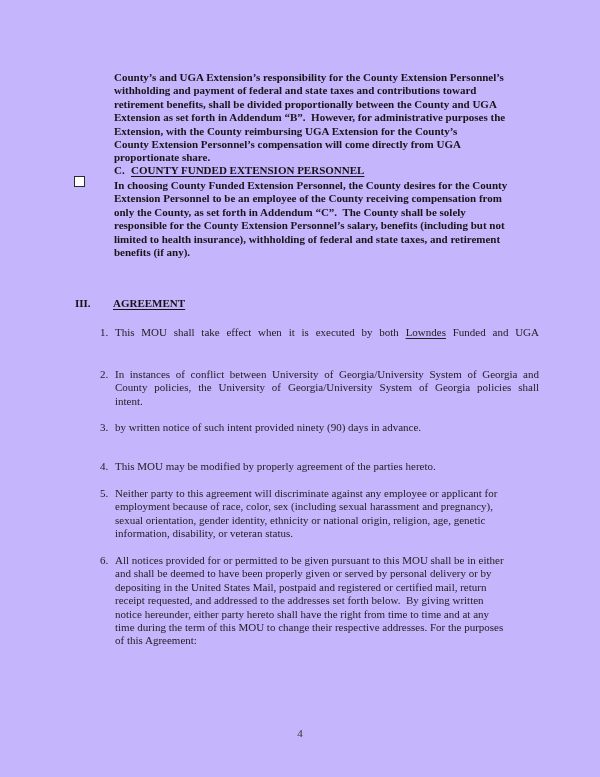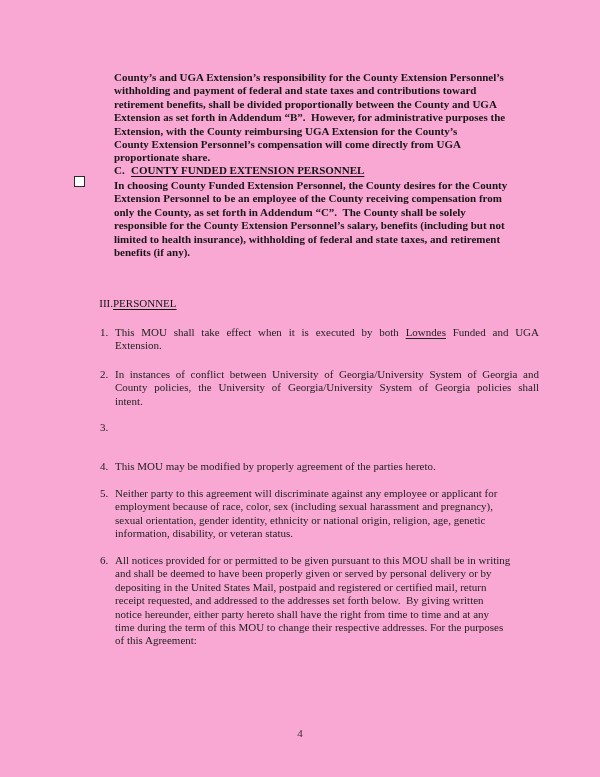--- a/index.html
+++ b/index.html
@@ -4,21 +4,21 @@
 <style>
   html, body {
     margin: 0;
     padding: 0;
     background: #ffffff;
   }
   .page {
     position: relative;
     width: 600px;
     height: 777px;
-    background: #f9a8d4;
+    background: #c4b5fd;
     font-family: "Liberation Serif", "DejaVu Serif", serif;
     font-size: 11px;
     line-height: 13.4px;
     color: #1f1f1f;
     overflow: hidden;
   }
   .abs { position: absolute; }
 
   
   .bold-para {
@@ -47,23 +47,22 @@
 
   .c-heading {
     font-weight: bold;
     color: #141414;
     white-space: nowrap;
   }
   .c-label { display: inline-block; width: 17px; }
 
   .agr-heading {
     display: flex;
-    font-weight: normal;
+    font-weight: bold;
     color: #141414;
-    text-align: right;
   }
   .agr-heading .numeral { width: 38px; flex: none; }
 
   .item {
     display: flex;
     left: 100px;
   }
   .item .num { width: 15px; flex: none; color: #222; }
   .item .body { width: 424px; color: #222; }
 
@@ -98,43 +97,43 @@
       <div class="ln">In choosing County Funded Extension Personnel, the County desires for the County</div>
       <div class="ln">Extension Personnel to be an employee of the County receiving compensation from</div>
       <div class="ln">only the County, as set forth in Addendum “C”.  The County shall be solely</div>
       <div class="ln">responsible for the County Extension Personnel’s salary, benefits (including but not</div>
       <div class="ln">limited to health insurance), withholding of federal and state taxes, and retirement</div>
       <div class="ln">benefits (if any).</div>
     </div>
 
   <div class="abs agr-heading" style="left:75px; top:297px;">
     <span class="numeral">III.</span>
-    <span class="u">PERSONNEL</span>
+    <span class="u">AGREEMENT</span>
   </div>
 
   <div class="abs item" style="top:326px;">
     <span class="num">1.</span>
     <div class="body">
       <div class="ln jfull"><span>This MOU shall take effect when it is executed by both </span><span class="u">Lowndes</span><span> Funded and UGA</span></div>
-      <div class="ln">Extension.</div>
     </div>
   </div>
 
   <div class="abs item" style="top:368px;">
     <span class="num">2.</span>
     <div class="body justify">
         <div class="ln">In instances of conflict between University of Georgia/University System of Georgia and</div>
         <div class="ln">County policies, the University of Georgia/University System of Georgia policies shall</div>
         <div class="ln">intent.</div>
       </div>
   </div>
 
   <div class="abs item" style="top:421px;">
     <span class="num">3.</span>
     <div class="body">
+        <div class="ln">by written notice of such intent provided ninety (90) days in advance.</div>
       </div>
   </div>
 
   <div class="abs item" style="top:460px;">
     <span class="num">4.</span>
     <div class="body">
         <div class="ln">This MOU may be modified by properly agreement of the parties hereto.</div>
       </div>
   </div>
 
@@ -144,21 +143,21 @@
         <div class="ln">Neither party to this agreement will discriminate against any employee or applicant for</div>
         <div class="ln">employment because of race, color, sex (including sexual harassment and pregnancy),</div>
         <div class="ln">sexual orientation, gender identity, ethnicity or national origin, religion, age, genetic</div>
         <div class="ln">information, disability, or veteran status.</div>
       </div>
   </div>
 
   <div class="abs item" style="top:554px;">
     <span class="num">6.</span>
     <div class="body">
-        <div class="ln">All notices provided for or permitted to be given pursuant to this MOU shall be in writing</div>
+        <div class="ln">All notices provided for or permitted to be given pursuant to this MOU shall be in either</div>
         <div class="ln">and shall be deemed to have been properly given or served by personal delivery or by</div>
         <div class="ln">depositing in the United States Mail, postpaid and registered or certified mail, return</div>
         <div class="ln">receipt requested, and addressed to the addresses set forth below.  By giving written</div>
         <div class="ln">notice hereunder, either party hereto shall have the right from time to time and at any</div>
         <div class="ln">time during the term of this MOU to change their respective addresses. For the purposes</div>
         <div class="ln">of this Agreement:</div>
       </div>
   </div>
 
   <div class="abs page-num" style="top:727px;">4</div>

